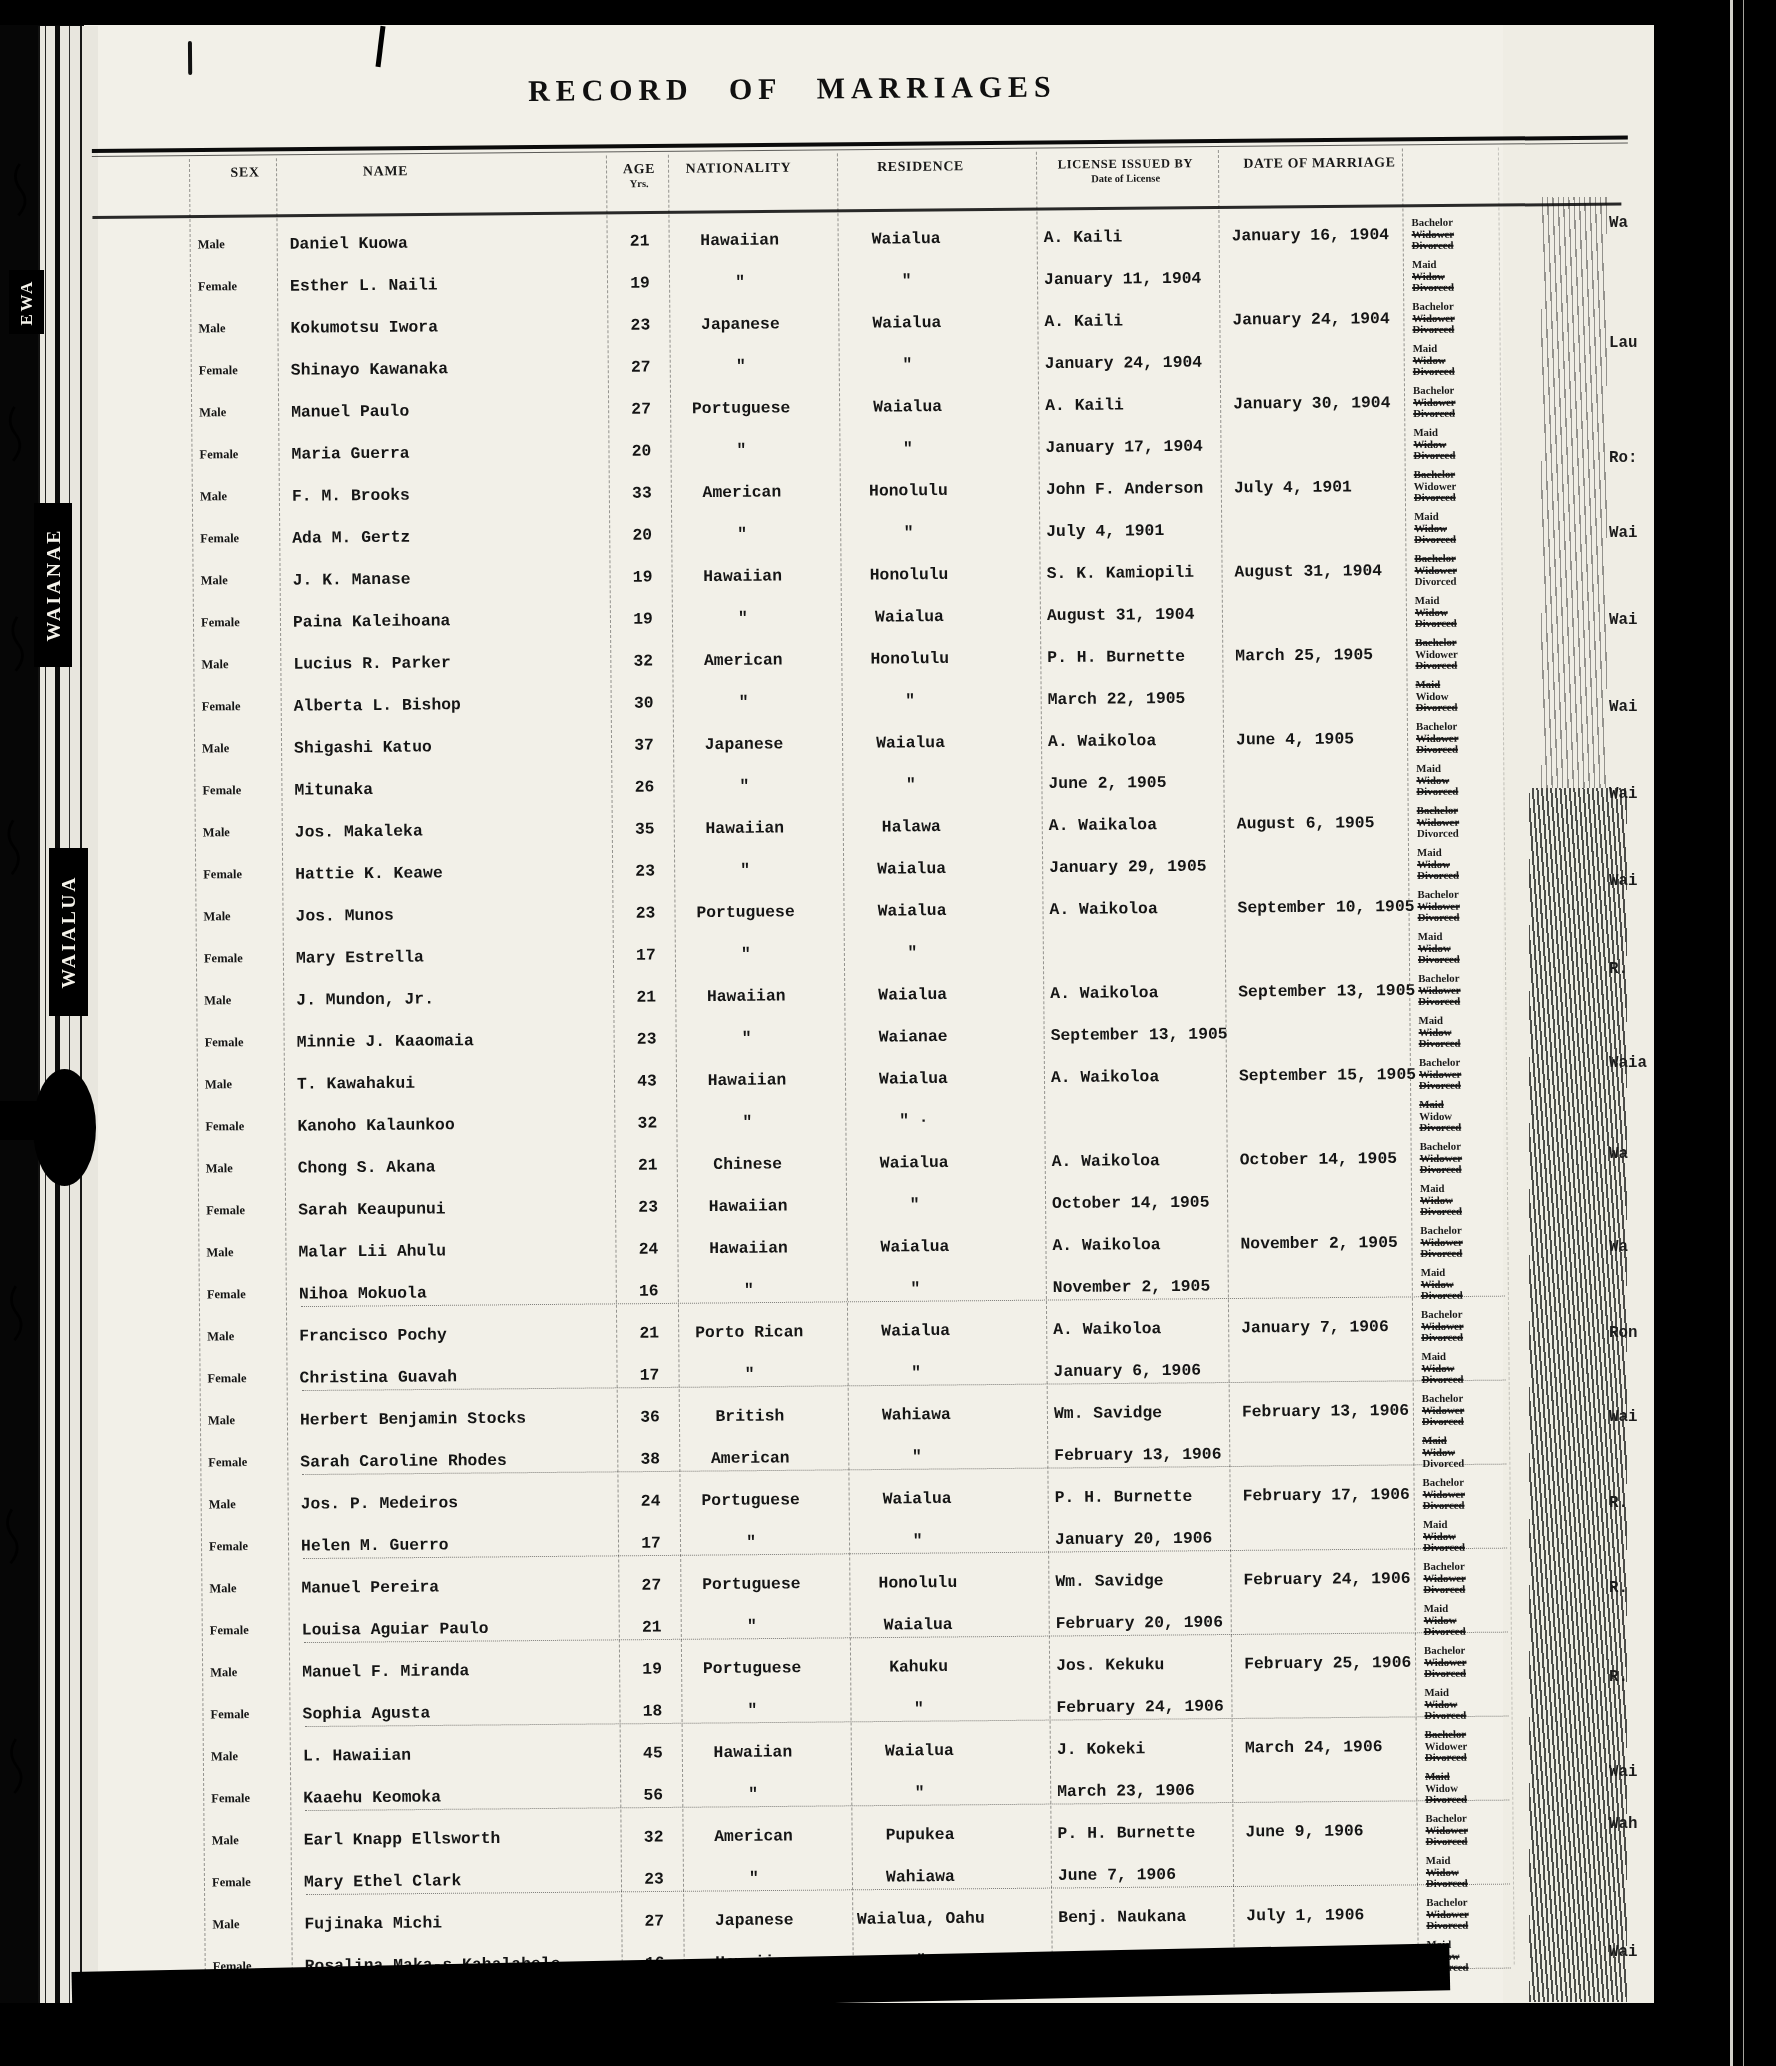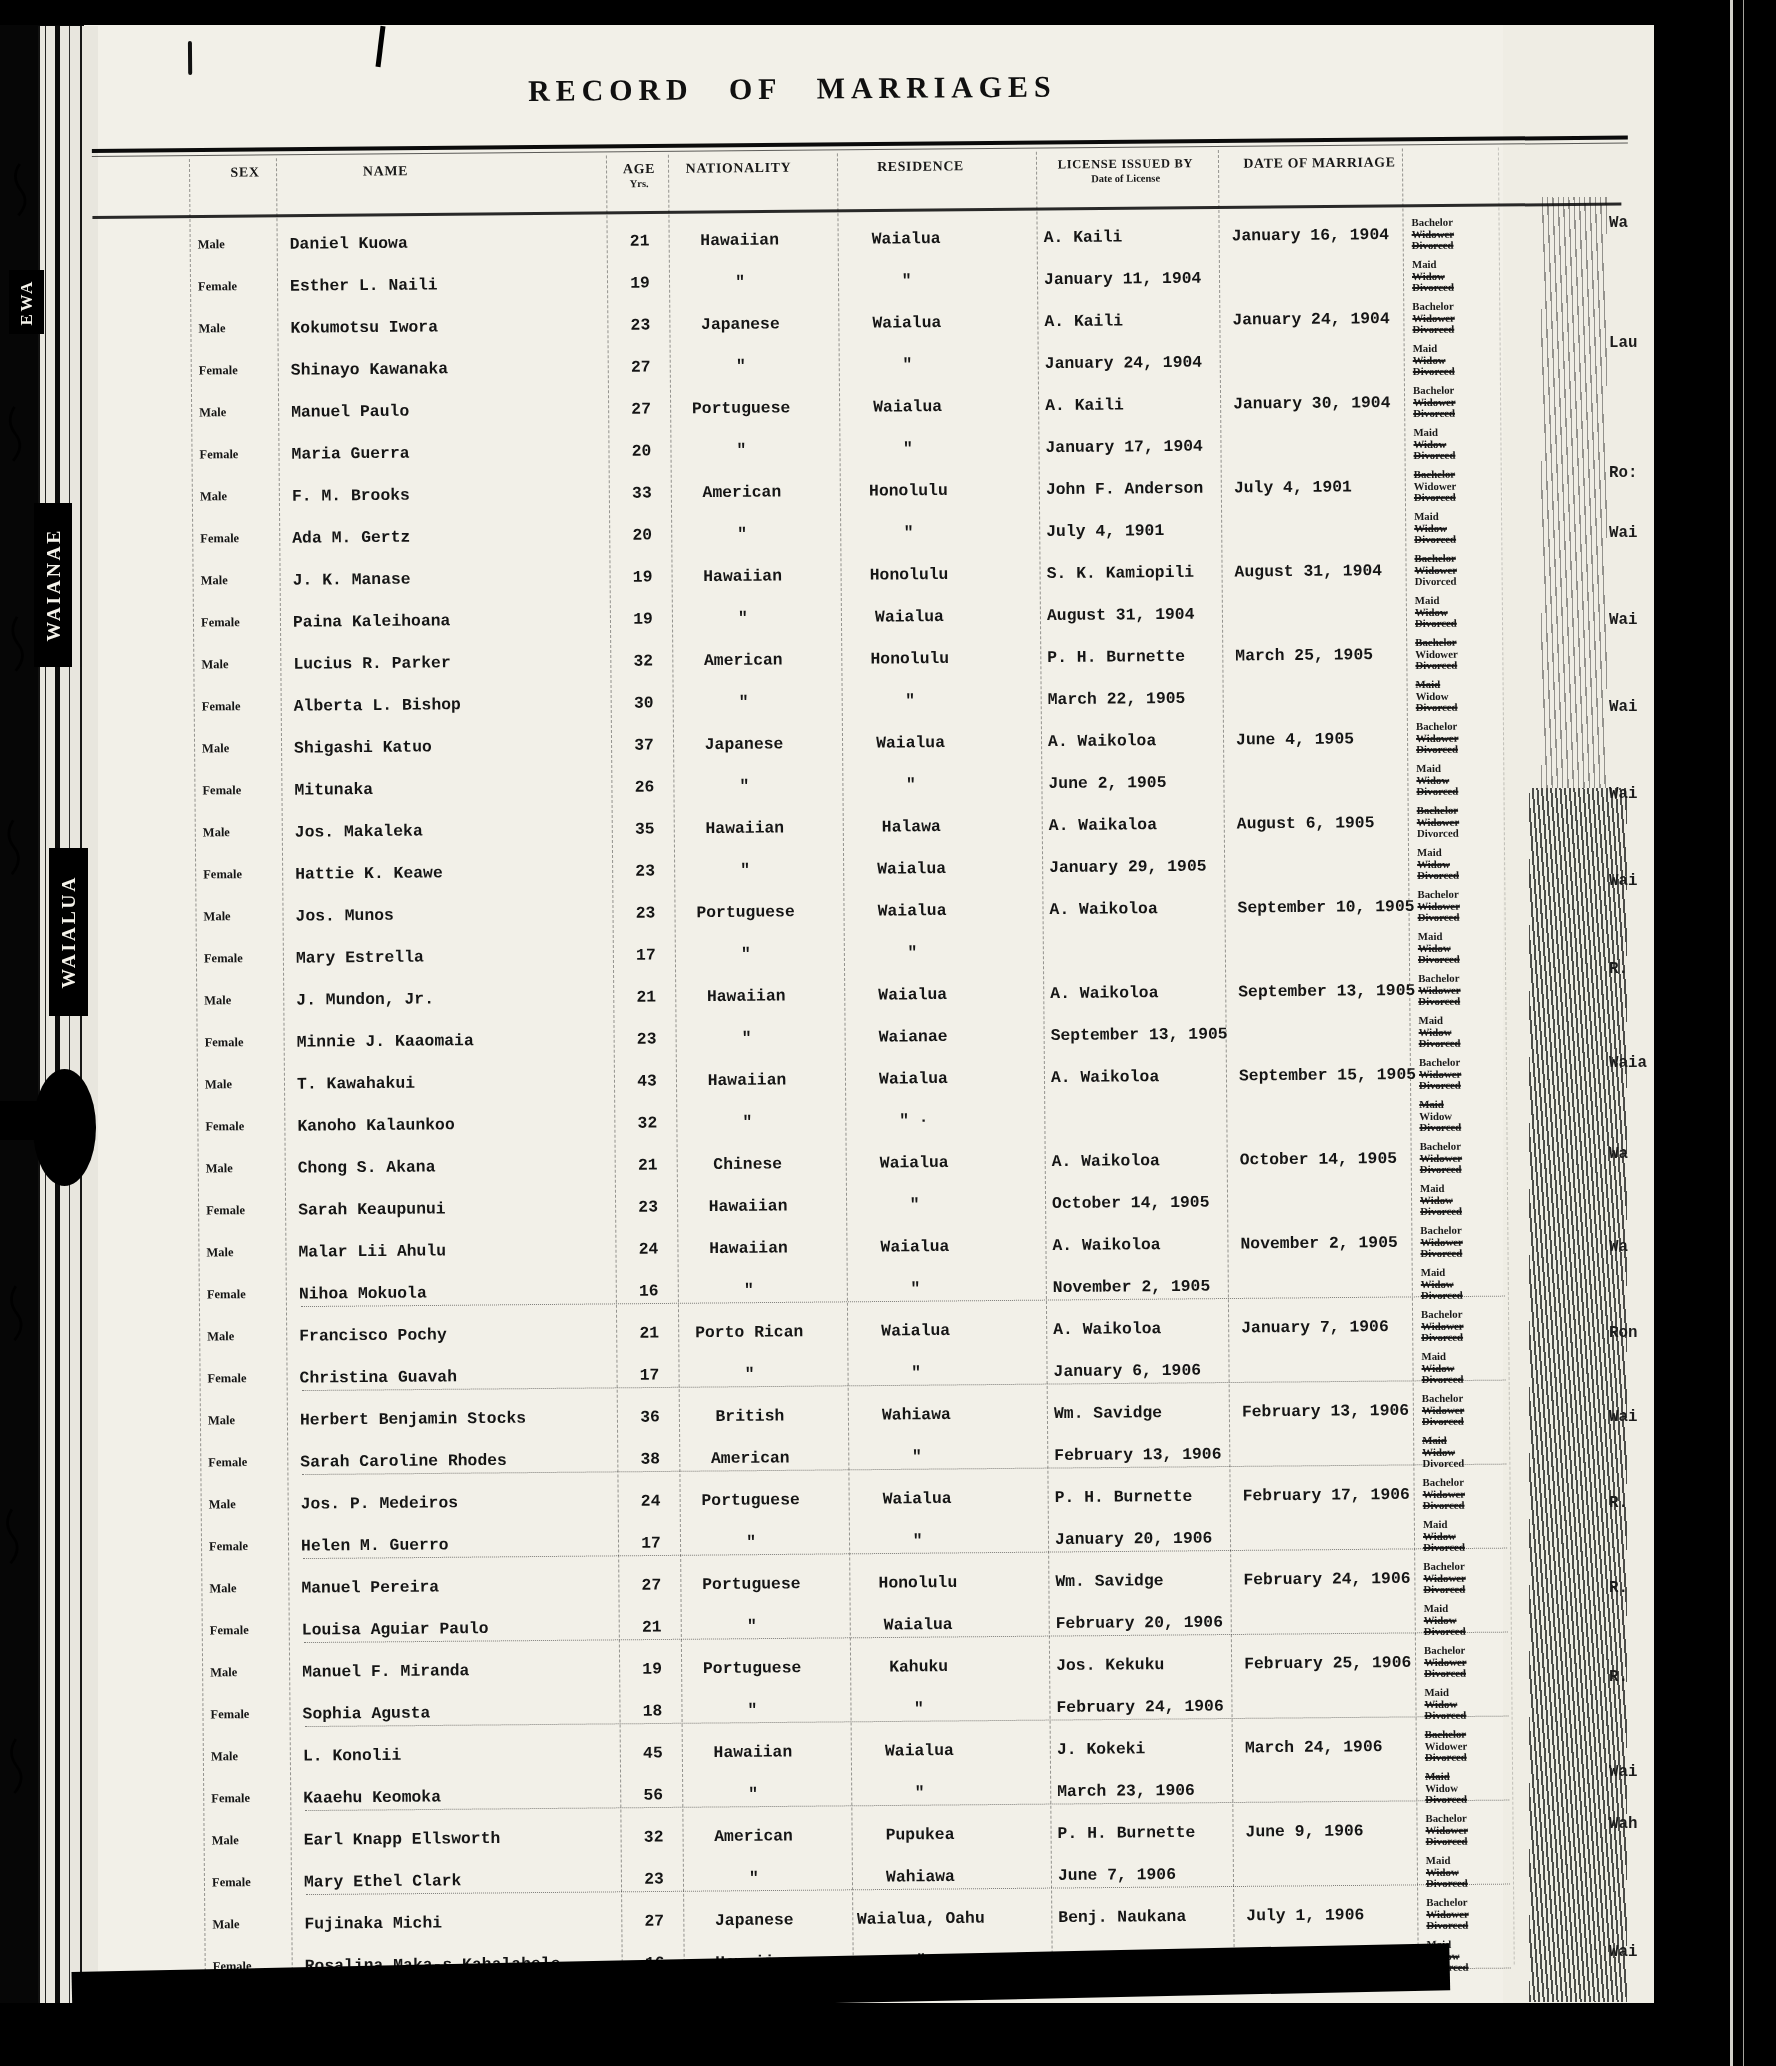--- a/index.html
+++ b/index.html
@@ -647,21 +647,21 @@
     <span class="c mar"></span>
     <span class="c status">
           <div>Maid</div>
           <div class="struck">Widow</div>
           <div class="struck">Divorced</div>
         </span>
   <div class="leader"></div>
       </div>
       <div class="row" style="top: 1736px;">
     <span class="c sex">Male</span>
-    <span class="c name">L. Konolii</span>
+    <span class="c name">L. Hawaiian</span>
     <span class="c age">45</span>
     <span class="c nat">Hawaiian</span>
     <span class="c res">Waialua</span>
     <span class="c lic">J. Kokeki</span>
     <span class="c mar">March 24, 1906</span>
     <span class="c status">
           <div class="struck">Bachelor</div>
           <div>Widower</div>
           <div class="struck">Divorced</div>
         </span>
@@ -738,21 +738,21 @@
           <div class="struck">Divorced</div>
         </span>
   <div class="leader"></div>
       </div>
     </div>
 </div>
 
 <div id="frags">
     <div class="frag" style="top: 214px;">Wa</div>
     <div class="frag" style="top: 334px;">Lau</div>
-    <div class="frag" style="top: 464px;">Ro:</div>
+    <div class="frag" style="top: 449px;">Ro:</div>
     <div class="frag" style="top: 524px;">Wai</div>
     <div class="frag" style="top: 611px;">Wai</div>
     <div class="frag" style="top: 698px;">Wai</div>
     <div class="frag" style="top: 785px;">Wai</div>
     <div class="frag" style="top: 872px;">Wai</div>
     <div class="frag" style="top: 960px;">R.</div>
     <div class="frag" style="top: 1054px;">Waia</div>
     <div class="frag" style="top: 1145px;">Wa</div>
     <div class="frag" style="top: 1238px;">Wa</div>
     <div class="frag" style="top: 1324px;">Ron</div>

